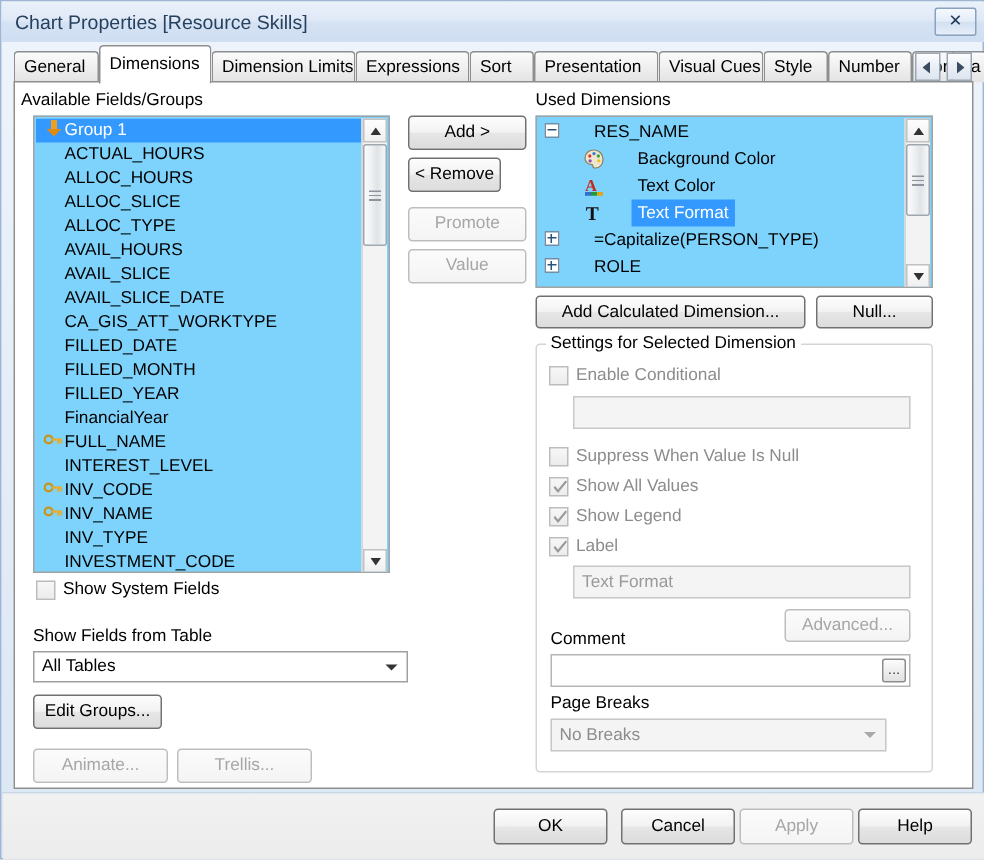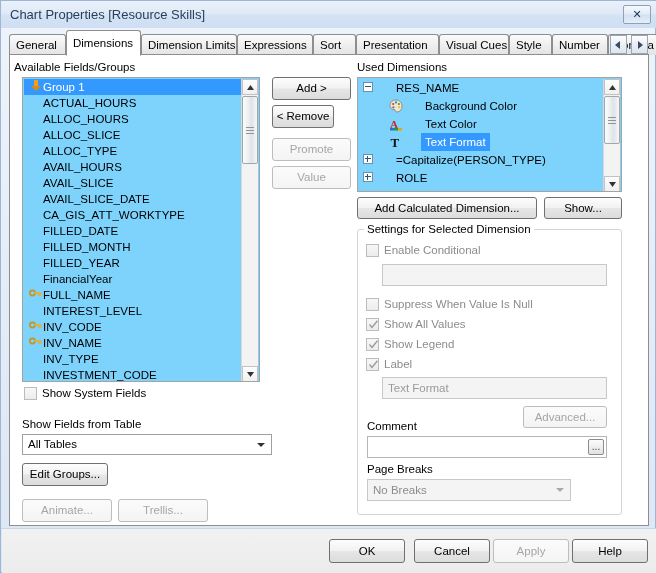--- a/index.html
+++ b/index.html
@@ -554,21 +554,21 @@
         </div>
         <div class="sb-btn down">
           <svg width="7" height="5" viewBox="0 0 7 5">
               <polygon points="0,0 7,0 3.5,5" fill="#333"></polygon>
             </svg>
         </div>
       </div>
     </div>
 
     <div class="btn" style="left:347px; top:142px; width:180px; height:22px; line-height:20px;">Add Calculated Dimension...</div>
-    <div class="btn" style="left:534px; top:142px; width:78px; height:22px; line-height:20px;">Show...</div>
+    <div class="btn" style="left:534px; top:142px; width:78px; height:22px; line-height:20px;">Null...</div>
 
     <div class="groupbox" style="left:347px; top:174px; width:265px; height:286px;"></div>
     <div class="groupbox-title" style="left:354px; top:168px;">Settings for Selected Dimension</div>
 
     <div class="chk dim" style="left:356px; top:188px;">
       <span class="box"></span>
       <span class="lbl">Enable Conditional</span>
     </div>
 
     <div class="tinput" style="left:372px; top:209px; width:225px; height:22px;"></div>
@@ -609,21 +609,21 @@
 
     <div class="btn disabled" style="left:513px; top:351px; width:84px; height:22px; line-height:20px;">Advanced...</div>
 
     <div class="grp-label" style="left:357px; top:365px;">Comment</div>
 
     <div class="tinput enabled" style="left:357px; top:381px; width:240px; height:22px;"></div>
     <div class="ell-btn" style="left:578px; top:384px; width:16px; height:16px;">...</div>
 
     <div class="grp-label" style="left:357px; top:408px;">Page Breaks</div>
 
-    <div class="combo dim" style="left:357px; top:424px; width:204px; height:22px; line-height:20px;">
+    <div class="combo dim" style="left:357px; top:424px; width:224px; height:22px; line-height:20px;">
       <span>No Breaks</span>
       <span class="arrow"></span>
     </div>
 
   </div>
 
   <div class="footer-sep"></div>
   <div class="footer">
     <div class="btn" style="left:327px; top:10px; width:76px; height:24px; line-height:22px;">OK</div>
     <div class="btn" style="left:412px; top:10px; width:76px; height:24px; line-height:22px;">Cancel</div>

